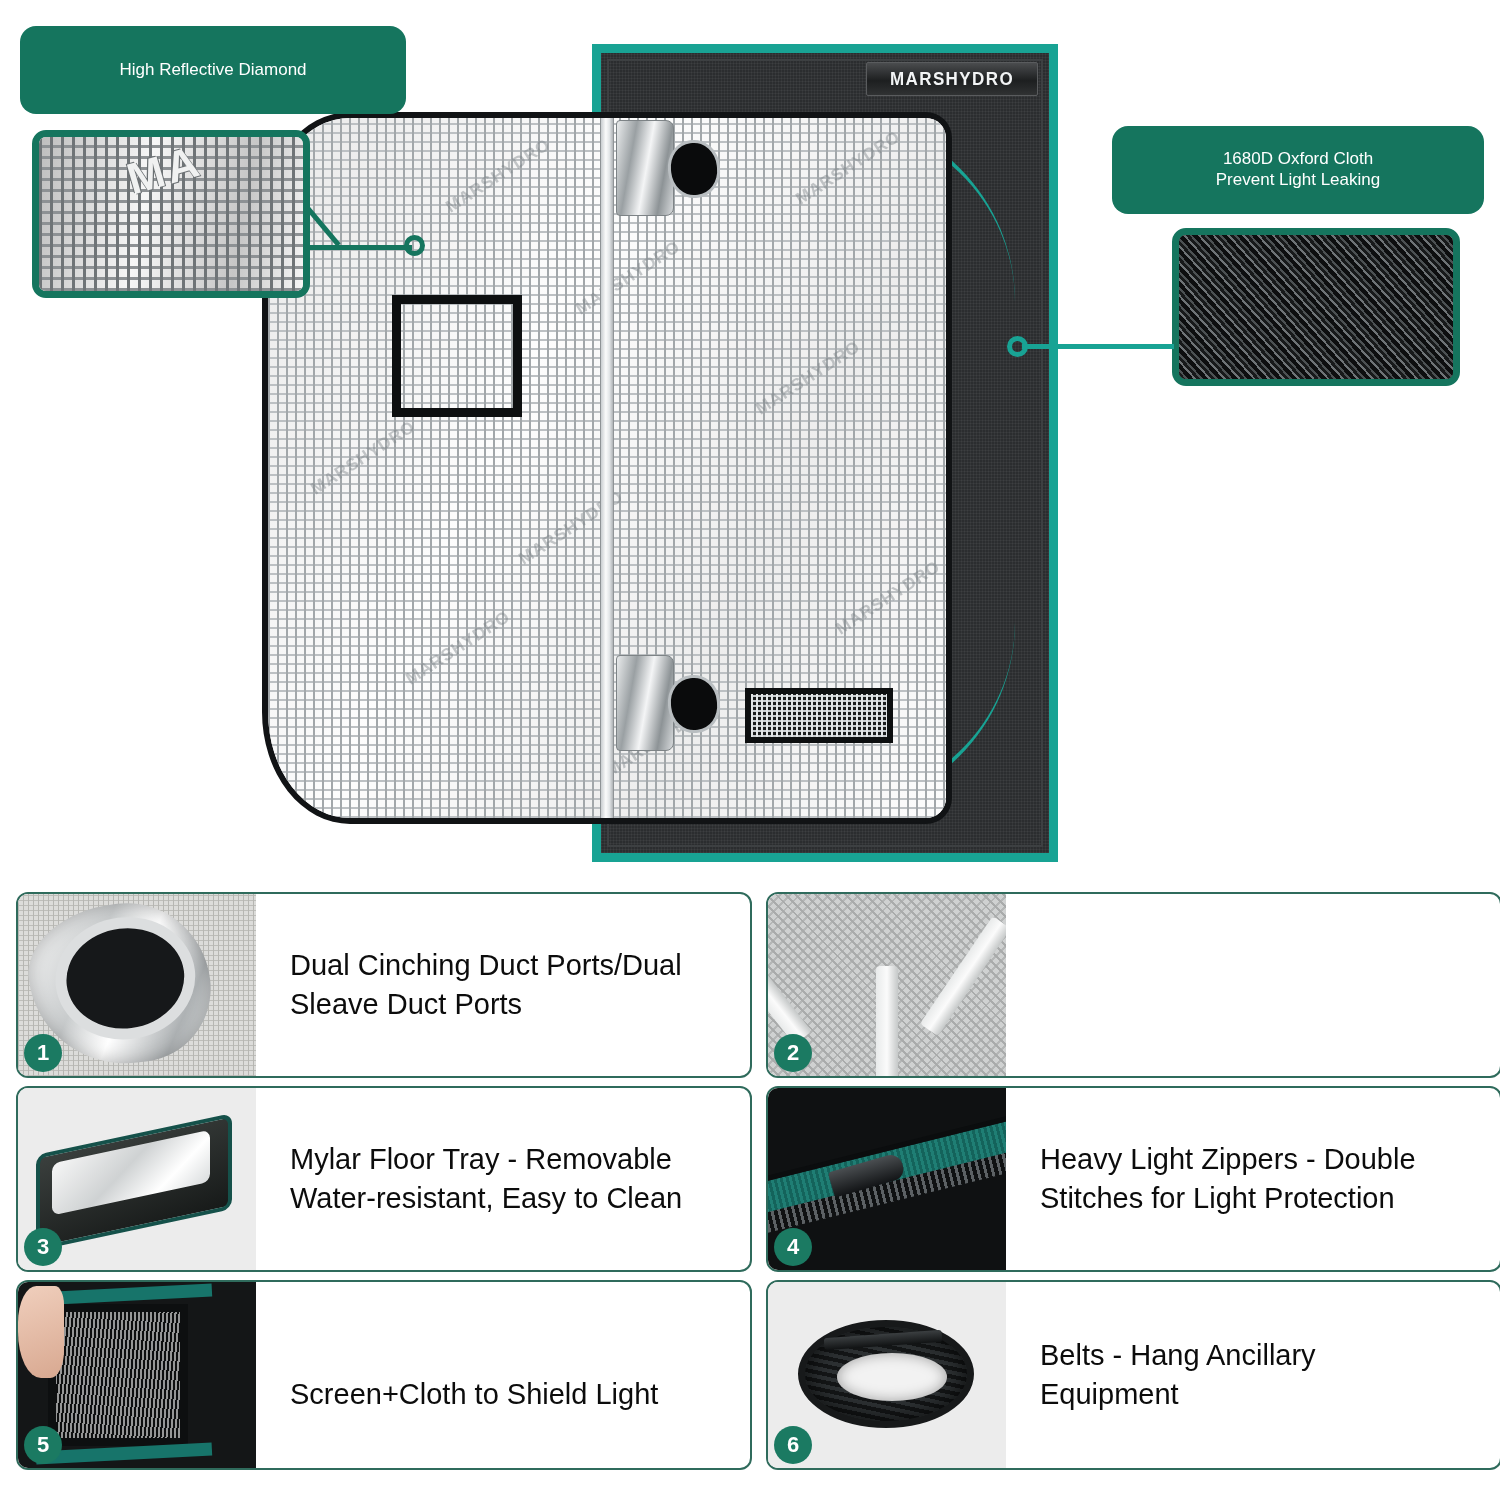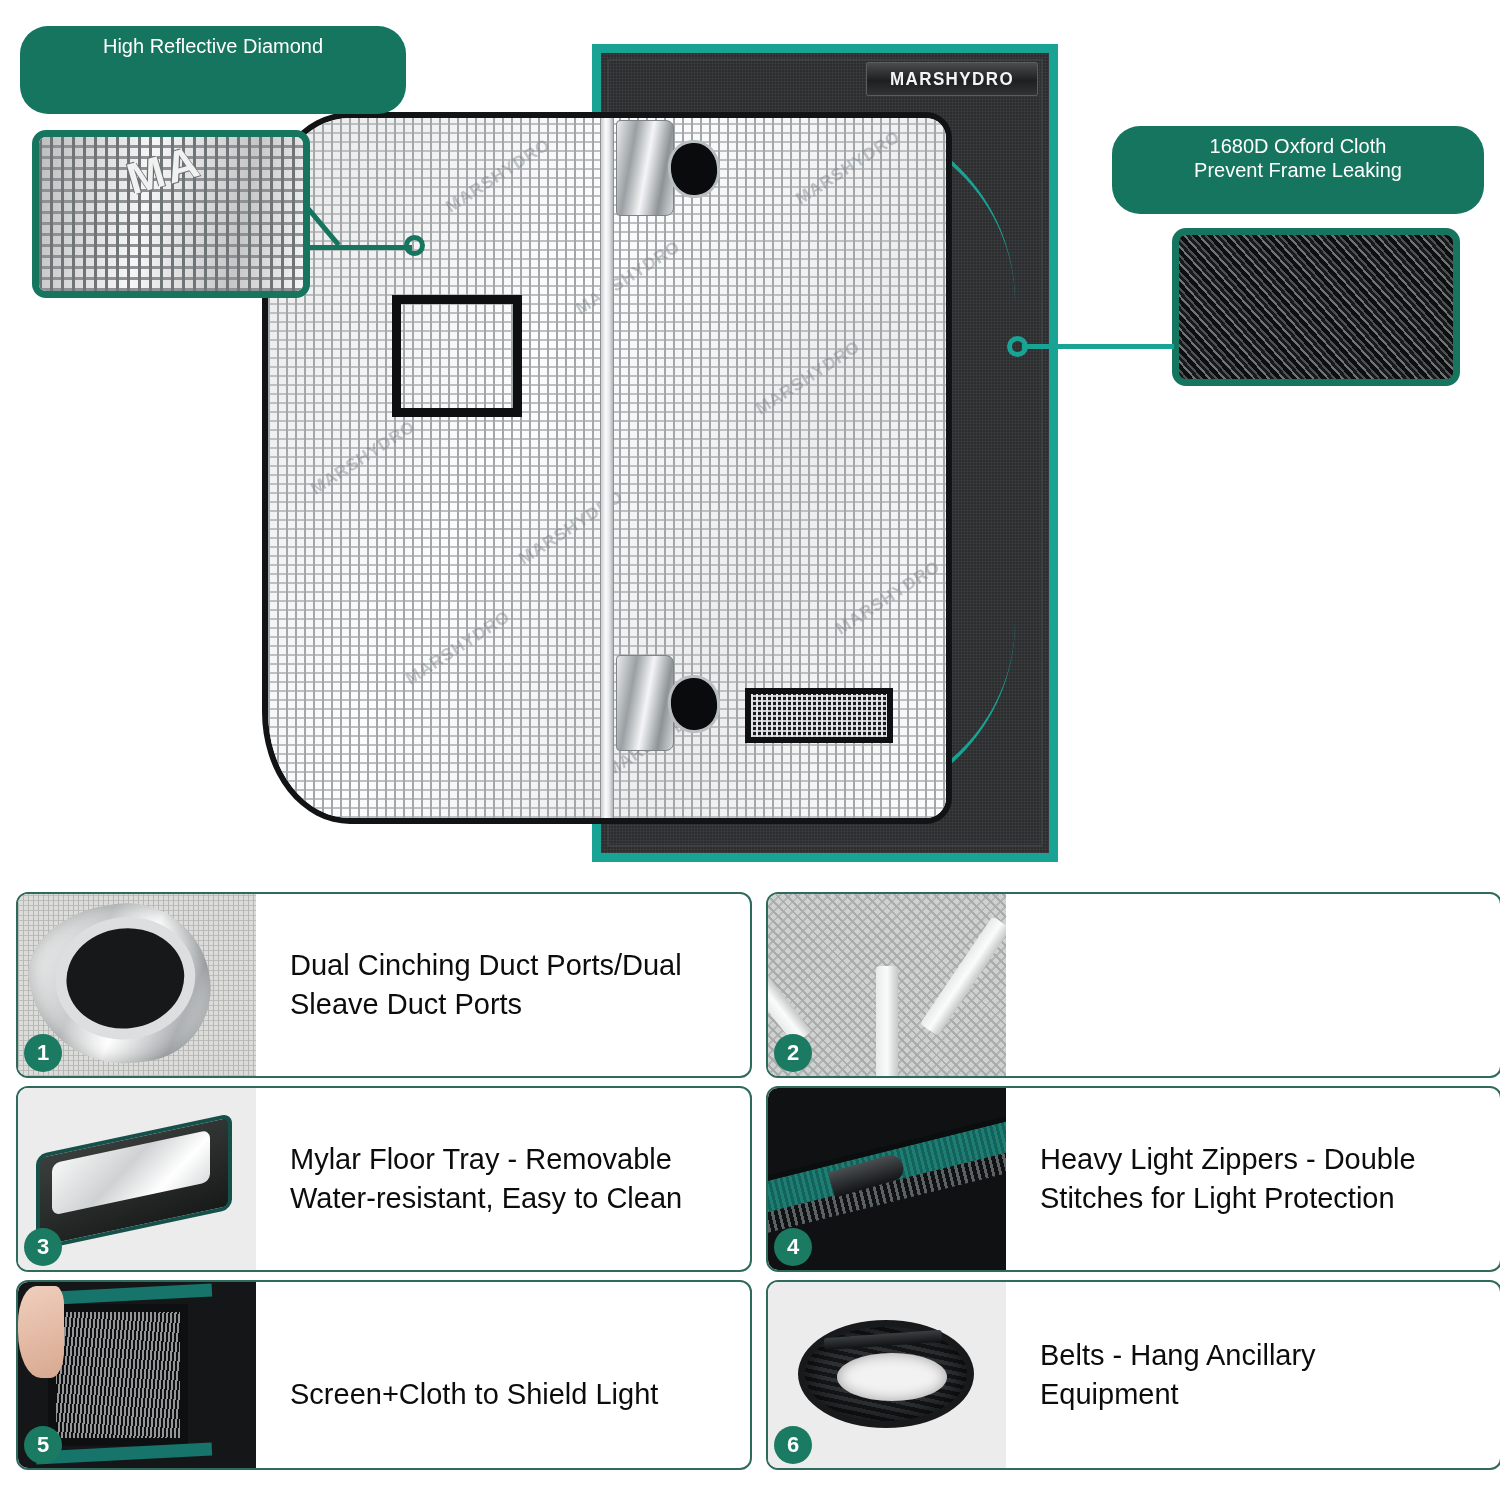--- a/index.html
+++ b/index.html
@@ -114,23 +114,23 @@
     background-color: #1b1d1e;
     background-image:
       repeating-linear-gradient(90deg, #e2e5e7 0 2px, transparent 2px 5px),
       repeating-linear-gradient(0deg, #c8cccf 0 2px, transparent 2px 5px);
   }
 
   
   .callout-label {
     position: absolute;
     background: #15755e; color: #ffffff;
-    border-radius: 28px;
-    display: flex; flex-direction: column; align-items: center; 
-    text-align: center; line-height: 1.22; font-size: 20px; padding: 8px 18px;
+    border-radius: 16px;
+    display: flex; flex-direction: column; align-items: center; justify-content: center;
+    text-align: center; line-height: 1.22; font-size: 17px; padding: 8px 18px;
   }
   .swatch {
     position: absolute;
     border: 7px solid #15755e; border-radius: 14px; overflow: hidden;
     background: #ddd;
   }
   .swatch-mylar {
     position: absolute; inset: 0;
     background-color: #f2f2f2;
     background-image:
@@ -350,21 +350,21 @@
         <span class="swm">MA</span>
       </div>
     </div>
 
     <div class="conn" style="left:306px; top:210px; width:5px; height:48px; transform:rotate(-40deg); transform-origin:top left;"></div>
     <div class="conn" style="left:310px; top:245px; width:102px; height:5px;"></div>
     <div class="ring" style="left:404px; top:235px;"></div>
 
     <div class="callout-label" style="left:1112px; top:126px; width:372px; height:88px;">
       <span>1680D Oxford Cloth</span>
-      <span>Prevent Frame Leaking</span>
+      <span>Prevent Light Leaking</span>
     </div>
     <div class="swatch" style="left:1172px; top:228px; width:288px; height:158px;">
       <div class="swatch-oxford"></div>
     </div>
     <div class="conn teal-b" style="left:1022px; top:344px; width:152px; height:5px;"></div>
     <div class="ring on-dark" style="left:1007px; top:336px;"></div>
   </div>
 
   <div class="cards">
 

